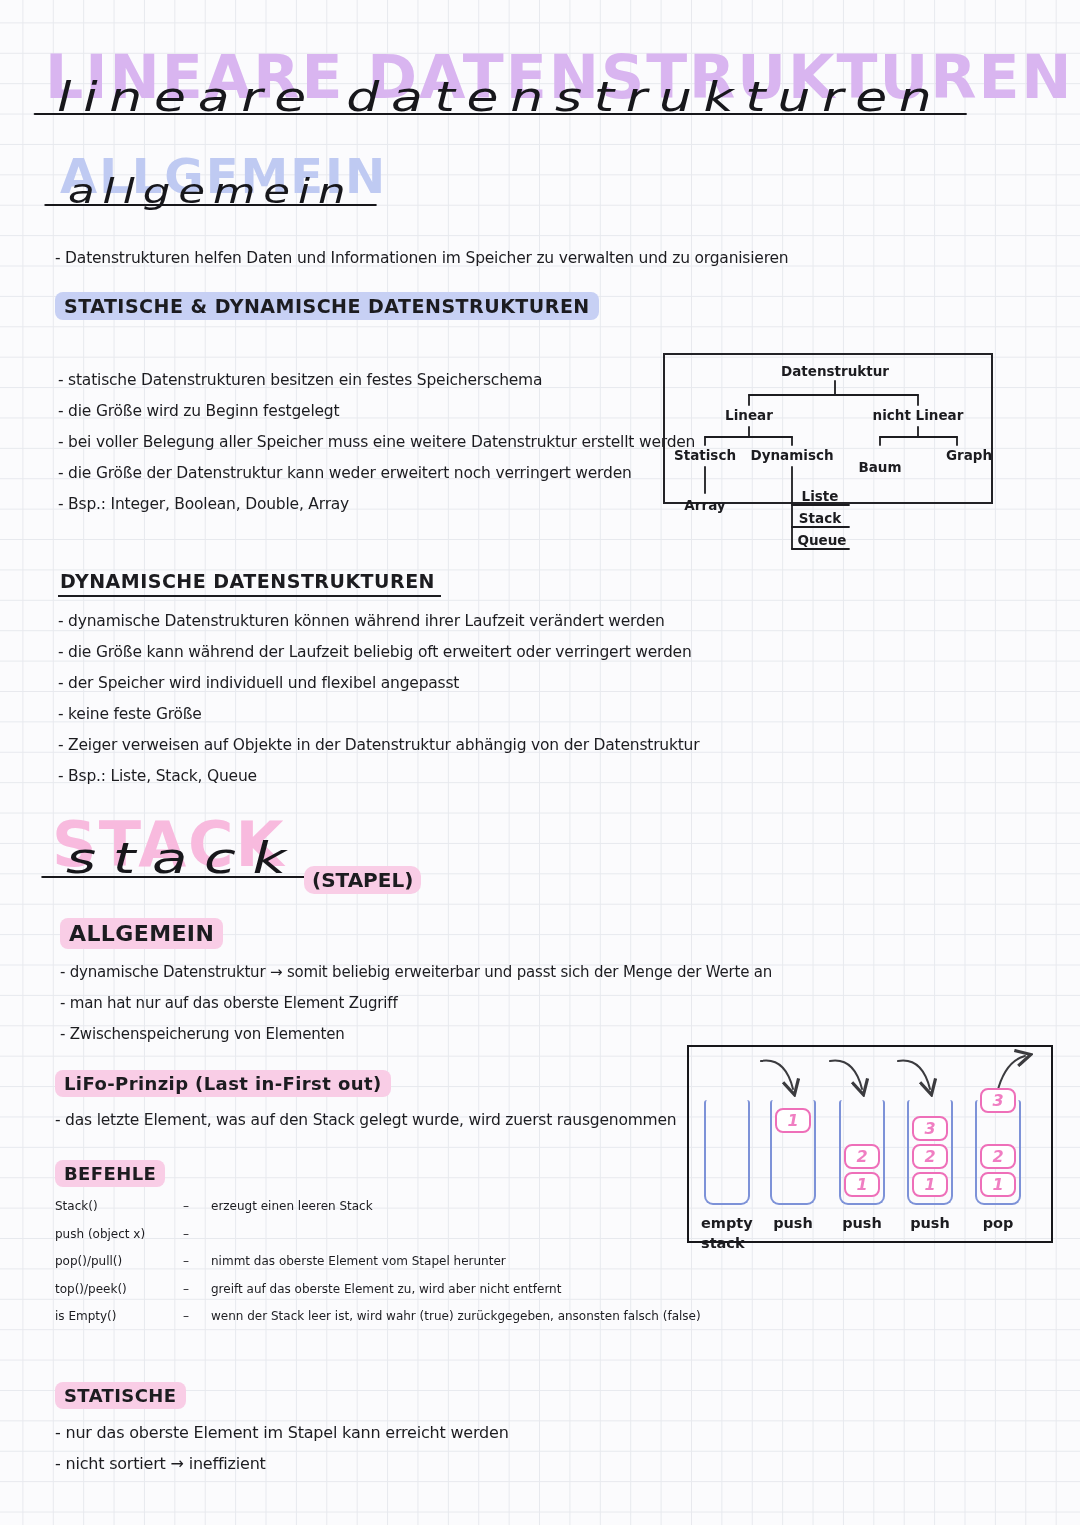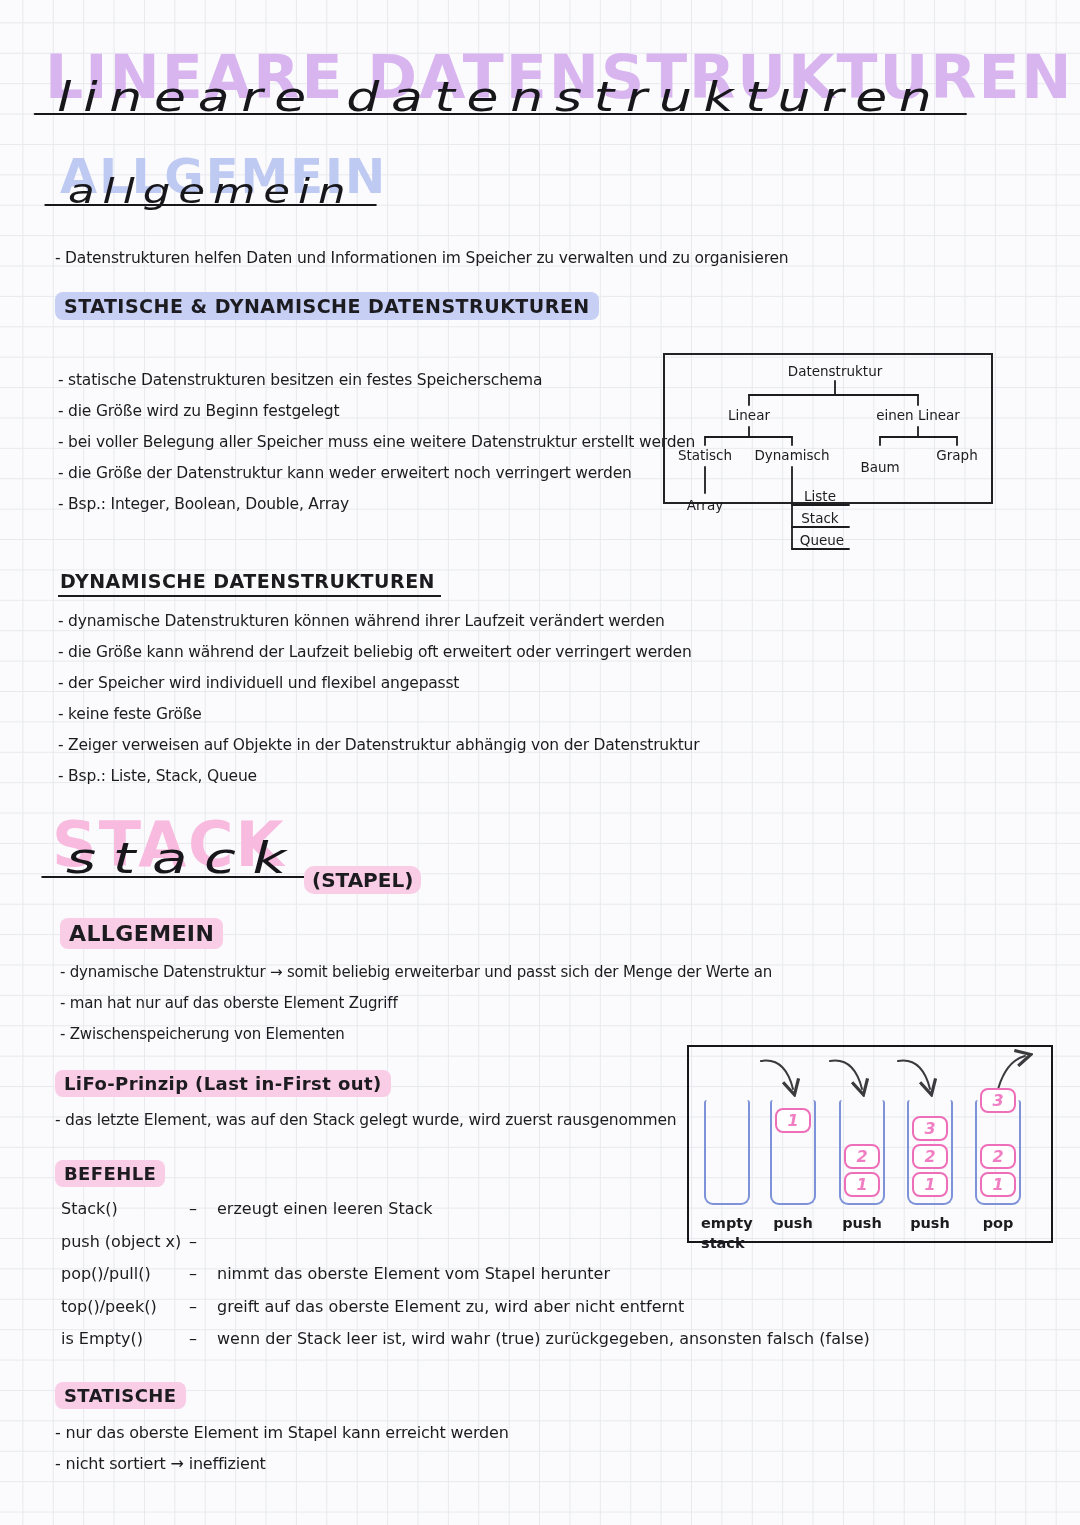--- a/index.html
+++ b/index.html
@@ -62,20 +62,21 @@
     border-bottom:2.2px solid #1c1c20; padding:0 6px 3px 2px;
   }
 
   .bullets { font-size:15.5px; line-height:31px; letter-spacing:-0.2px; white-space:nowrap; }
   .bullets div { white-space:nowrap; }
 
   
   .tree-box {
     left:663px; top:353px; width:330px; height:151px;
     border:2px solid #222226;
+    font-weight:bold;
   }
   .tree-label {
     position:absolute; font-size:13.5px; text-align:center; color:#1c1c20;
     white-space:nowrap; transform:translateX(-50%);
   }
   .tree-svg { position:absolute; left:0; top:0; }
 
   
   .stack-box {
     left:687px; top:1045px; width:366px; height:198px;
@@ -93,21 +94,21 @@
     display:flex; align-items:center; justify-content:center;
     font-style:italic;
   }
   .cup-label {
     position:absolute; top:166px; width:70px;
     font-size:14.5px; font-weight:bold; text-align:center; line-height:20px;
     transform:translateX(-50%);
   }
 
   
-  .cmd-row { display:flex; font-size:16px; margin-bottom:13.5px; white-space:nowrap;margin-left:6px; }
+  .cmd-row { display:flex; font-size:12px; margin-bottom:13.5px; white-space:nowrap; }
   .cmd-term { width:128px; flex:0 0 128px; }
   .cmd-dash { width:28px; flex:0 0 28px; text-align:left; }
 </style>
 </head>
 <body>
 
 <div class="bubble-wrap" style="left:45px; top:42px;">
   <span class="bubble purple">LINEARE DATENSTRUKTUREN</span>
   <span class="script t1">lineare datenstrukturen</span>
 </div>
@@ -148,25 +149,25 @@
     <line x1="215" y1="82" x2="215" y2="90"></line>
     <line x1="292" y1="82" x2="292" y2="90"></line>
     <line x1="40" y1="112" x2="40" y2="138"></line>
     <line x1="127" y1="112" x2="127" y2="194"></line>
     <line x1="127" y1="150" x2="184" y2="150"></line>
     <line x1="127" y1="172" x2="184" y2="172"></line>
     <line x1="127" y1="194" x2="184" y2="194"></line>
   </svg>
   <div class="tree-label" style="left:170px; top:8px;">Datenstruktur</div>
   <div class="tree-label" style="left:84px;  top:52px;">Linear</div>
-  <div class="tree-label" style="left:253px; top:52px;">einen Linear</div>
+  <div class="tree-label" style="left:253px; top:52px;">nicht Linear</div>
   <div class="tree-label" style="left:40px;  top:92px;">Statisch</div>
   <div class="tree-label" style="left:127px; top:92px;">Dynamisch</div>
   <div class="tree-label" style="left:215px; top:104px;">Baum</div>
-  <div class="tree-label" style="left:292px; top:92px;">Graph</div>
+  <div class="tree-label" style="left:304px; top:92px;">Graph</div>
   <div class="tree-label" style="left:40px;  top:142px;">Array</div>
   <div class="tree-label" style="left:155px; top:133px;">Liste</div>
   <div class="tree-label" style="left:155px; top:155px;">Stack</div>
   <div class="tree-label" style="left:157px; top:177px;">Queue</div>
 </div>
 
 <div class="abs" style="left:58px; top:570px;">
   <span class="subhead">DYNAMISCHE DATENSTRUKTUREN</span>
   <div class="bullets" style="margin-top:9px;">
     <div>- dynamische Datenstrukturen können während ihrer Laufzeit verändert werden</div>

